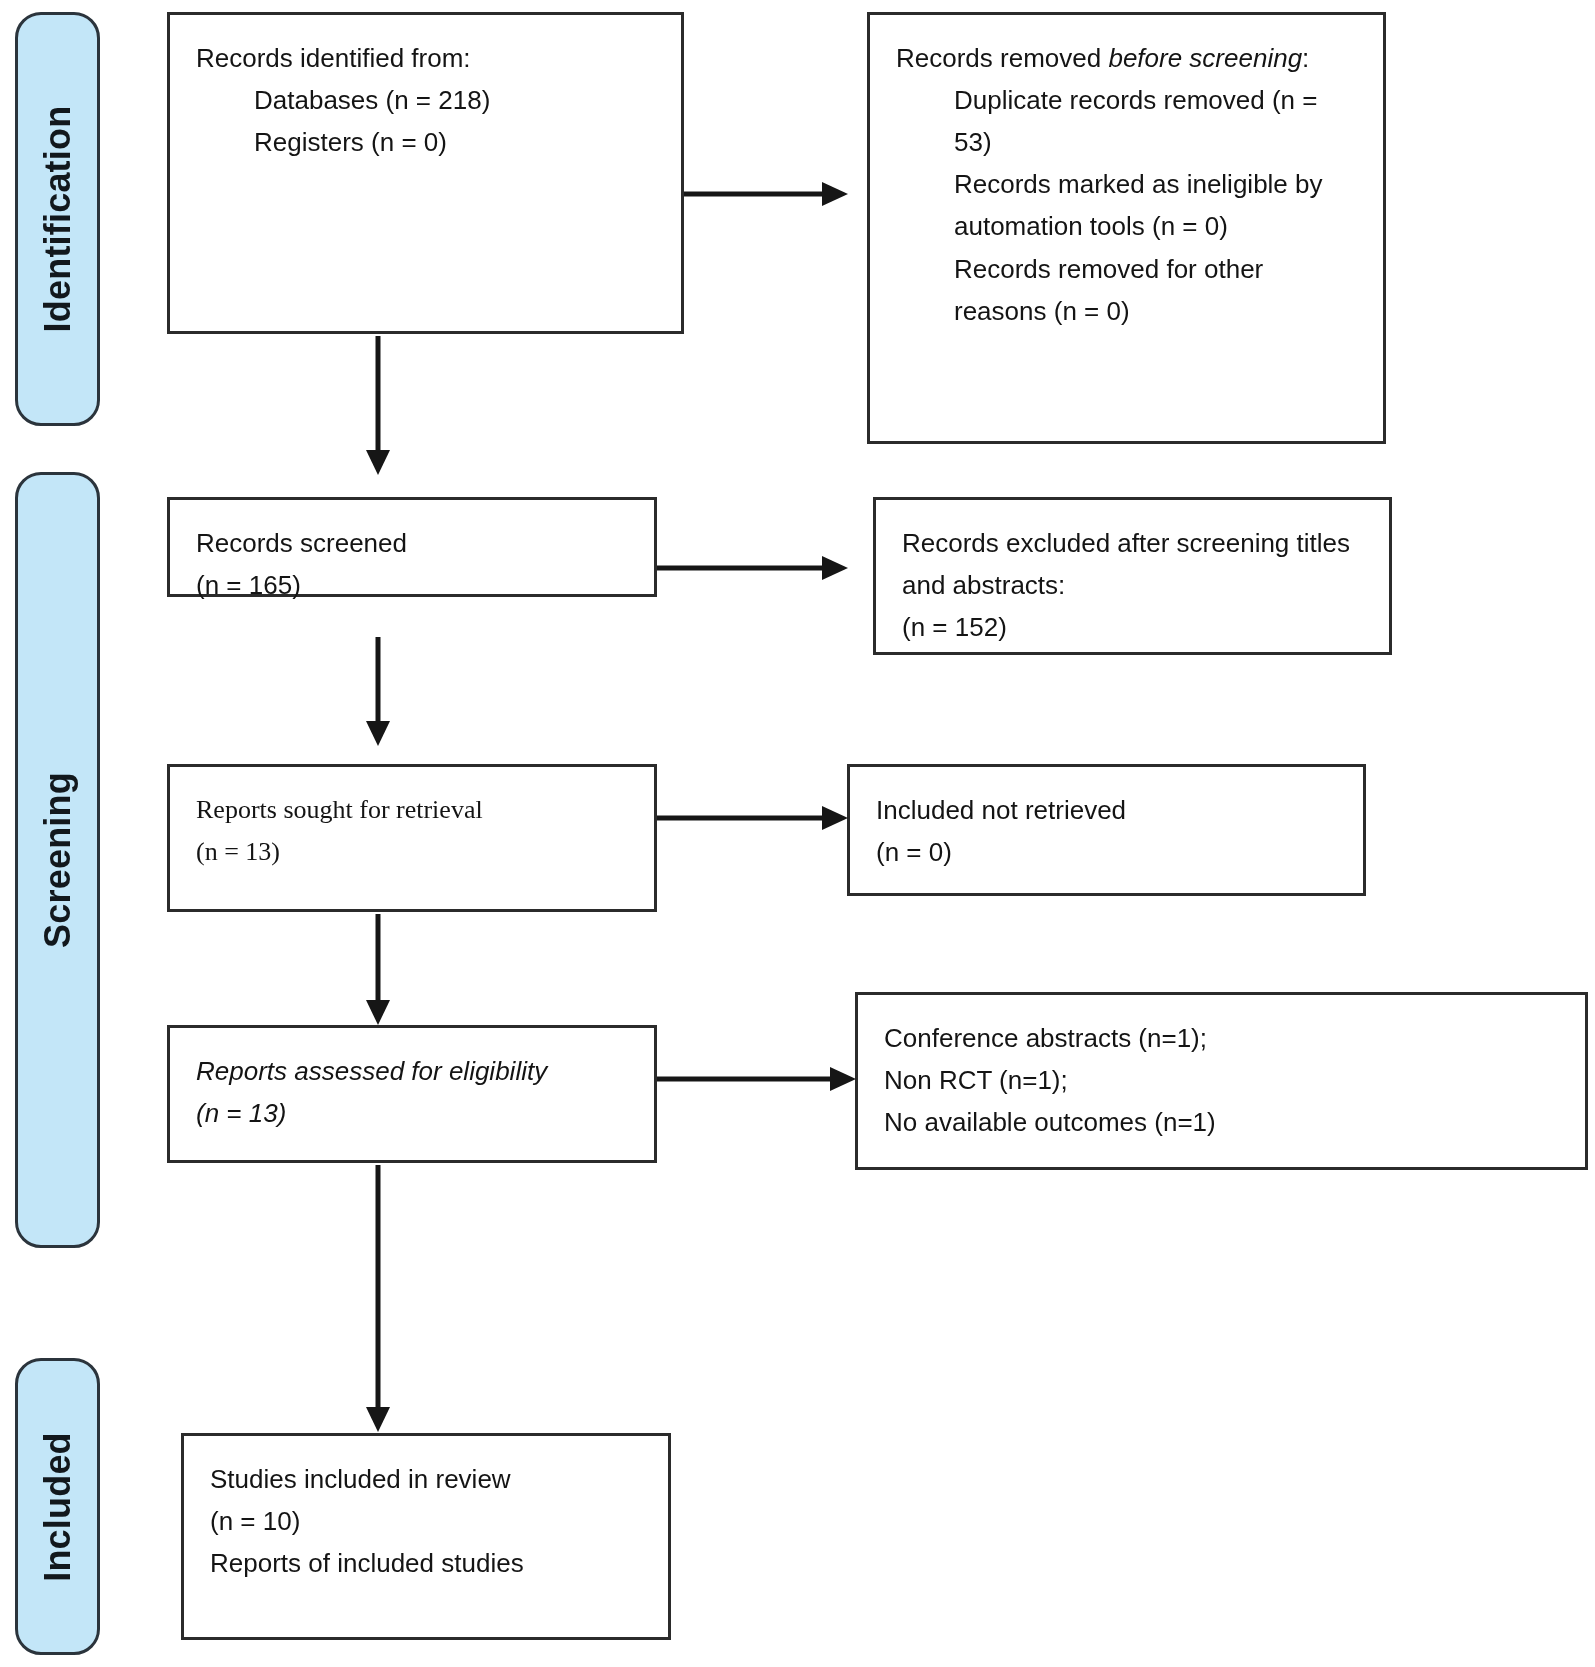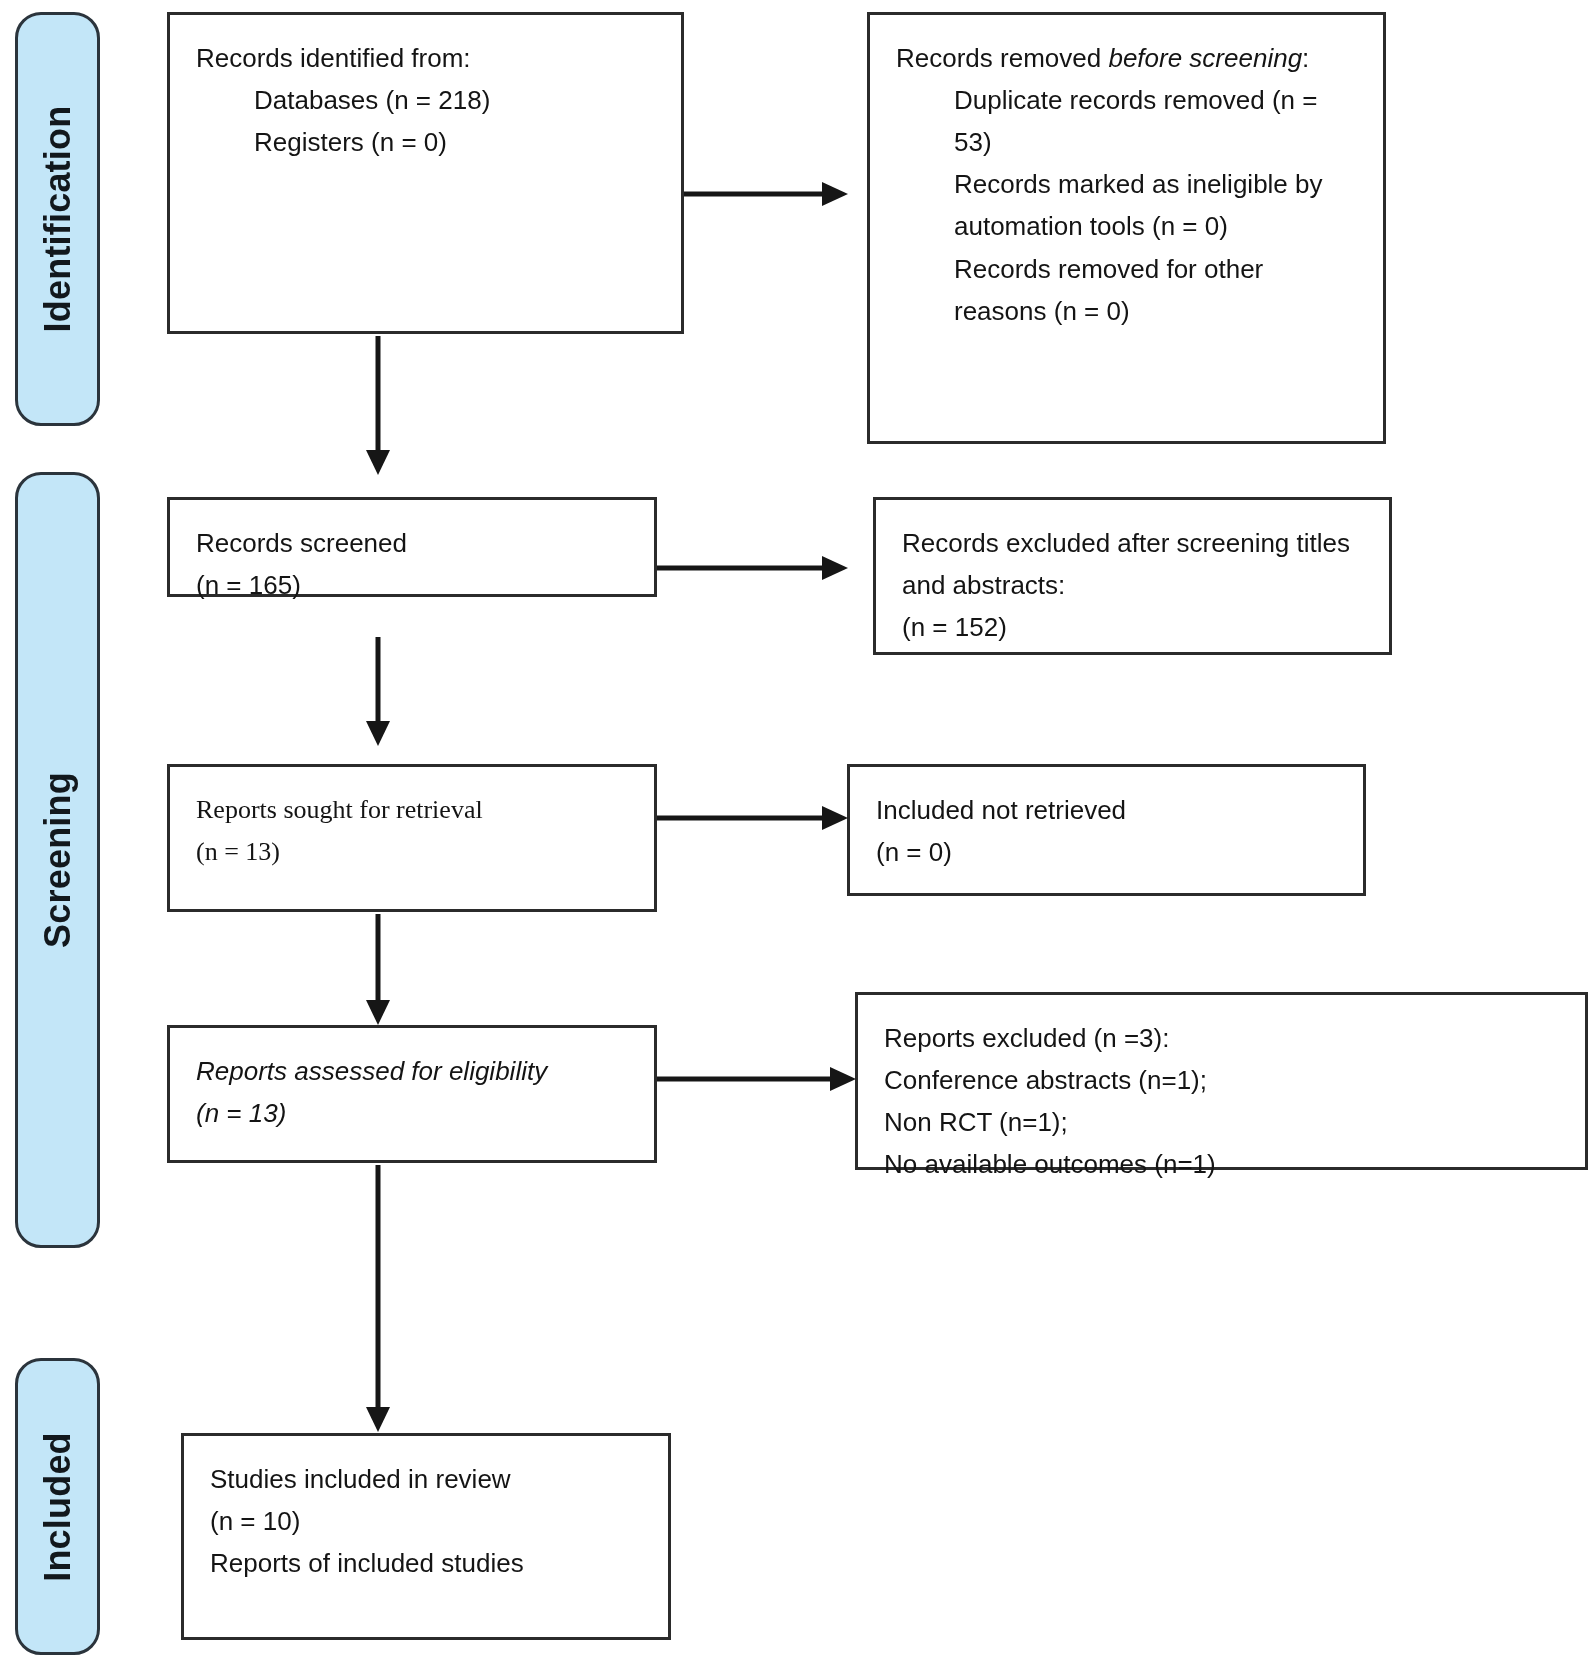--- a/index.html
+++ b/index.html
@@ -156,21 +156,20 @@
       <polygon points="4,86 16,111 28,86" fill="#161616"></polygon>
     </svg>
   </div>
 
   <div class="node-box" style="left:167px; top:1025px; width:490px; height:138px;font-style:italic;">
     <div class="node-text">Reports assessed for eligibility</div>
     <div class="node-text">(n = 13)</div>
   </div>
 
   <div class="node-box" style="left:855px; top:992px; width:733px; height:178px;">
-    <div class="node-text">Reports excluded (n =3):</div>
     <div class="node-text">Conference abstracts (n=1);</div>
     <div class="node-text">Non RCT (n=1);</div>
     <div class="node-text">No available outcomes (n=1)</div>
   </div>
 
   <div class="arrow" style="left:657px; top:1063px; width:201px; height:32px;">
     <svg width="201" height="32" viewBox="0 0 201 32">
       <line x1="0" y1="16" x2="175" y2="16" stroke="#161616" stroke-width="5"></line>
       <polygon points="173,4 199,16 173,28" fill="#161616"></polygon>
     </svg>

